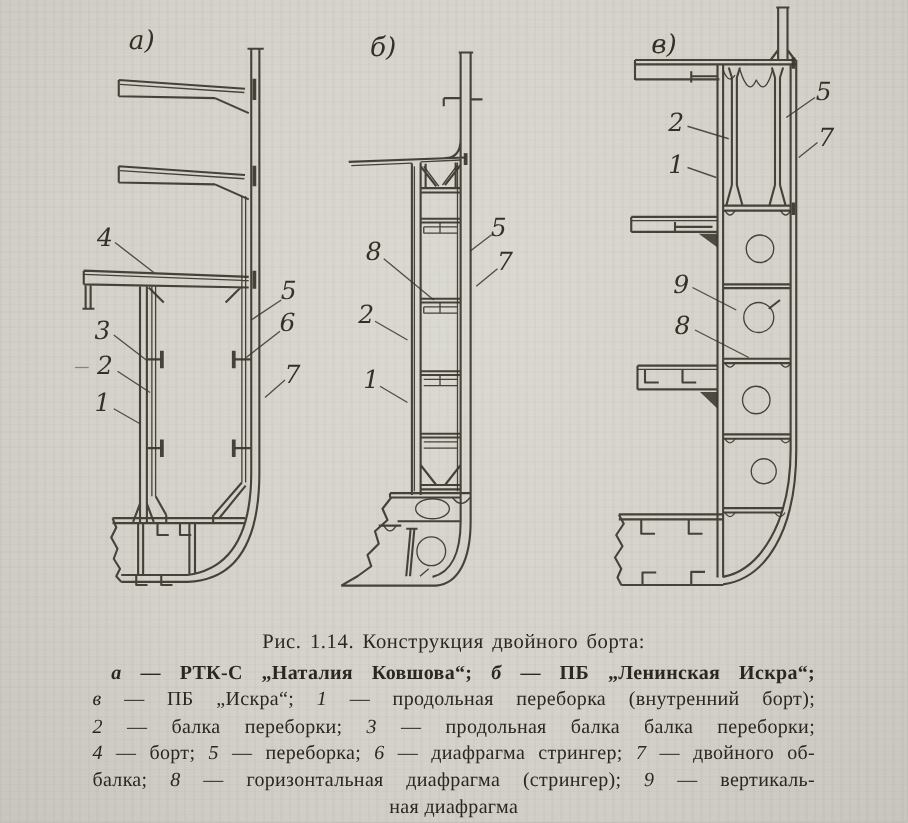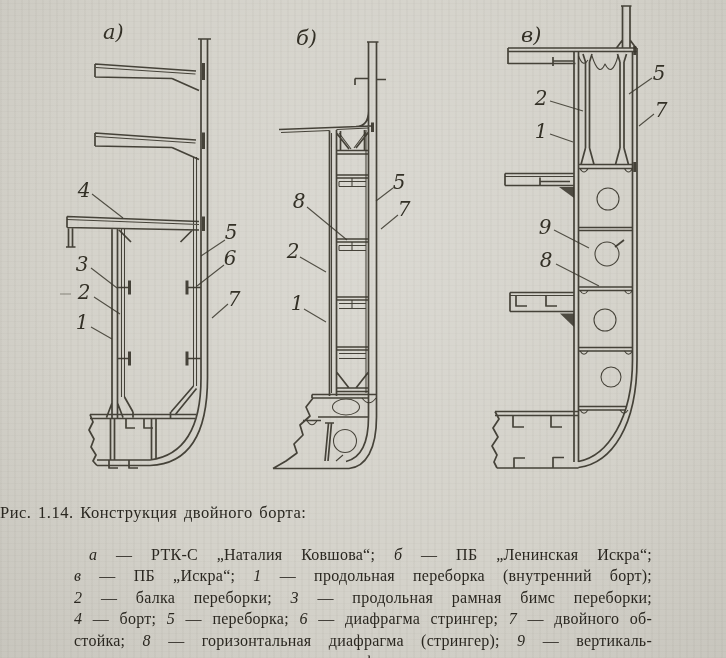--- a/index.html
+++ b/index.html
@@ -15,24 +15,24 @@
   svg.figure{position:absolute;left:0;top:0;}
   .ln{stroke:#3a372d;stroke-width:1.7;fill:none;stroke-opacity:.93;stroke-linecap:butt;stroke-linejoin:round;}
   .thin{stroke-width:1.05;}
   .heavy{stroke-width:3;}
   .leader{stroke-width:1.1;stroke-opacity:.85;}
   .faint{stroke-width:1;stroke-opacity:.5;}
   .wedge{fill:#3a372d;fill-opacity:.88;stroke:none;}
   .callout{font-family:"DejaVu Serif",serif;font-style:italic;font-size:20px;fill:#333026;text-anchor:middle;}
   .plabel{font-family:"DejaVu Serif",serif;font-style:italic;font-size:21px;fill:#333026;}
   .caption{position:absolute;left:0;right:0;top:500px;color:#2a2720;}
-  .cap-title{text-align:left;font-size:16.5px;letter-spacing:.5px;word-spacing:2px;margin:3px 0 21px 0;}
+  .cap-title{text-align:center;font-size:16.5px;letter-spacing:.5px;word-spacing:2px;margin:3px 0 5px 0;}
   .legend{width:578px;margin:0 auto;font-size:16px;line-height:21.4px;letter-spacing:.25px;}
   .lg-line{text-align:justify;text-align-last:justify;}
-  .lg-line.indent{padding-left:15px;}
+  .lg-line.indent{padding-left:15px;font-weight:bold;}
   .lg-line.center{text-align:left;text-align-last:center;}
   .m{font-style:italic;}
 </style>
 </head>
 <body>
 
 <div class="page">
 
   <svg class="figure" width="726" height="500" viewBox="0 0 726 500">
 
@@ -186,20 +186,20 @@
       <text class="callout" x="545" y="234">9</text>
       <text class="callout" x="546" y="267">8</text>
     </g>
   </svg>
 
   <div class="caption">
     <div class="cap-title">Рис. 1.14. Конструкция двойного борта:</div>
     <div class="legend">
       <div class="lg-line indent"><span class="m">а</span><span> — РТК-С „Наталия Ковшова“; </span><span class="m">б</span><span> — ПБ „Ленинская Искра“;</span></div>
       <div class="lg-line"><span class="m">в</span><span> — ПБ „Искра“; </span><span class="m">1</span><span> — продольная переборка (внутренний борт);</span></div>
-      <div class="lg-line"><span class="m">2</span><span> — балка переборки; </span><span class="m">3</span><span> — продольная рамная бимс переборки;</span></div>
+      <div class="lg-line"><span class="m">2</span><span> — балка переборки; </span><span class="m">3</span><span> — продольная балка балка переборки;</span></div>
       <div class="lg-line"><span class="m">4</span><span> — борт; </span><span class="m">5</span><span> — переборка; </span><span class="m">6</span><span> — диафрагма стрингер; </span><span class="m">7</span><span> — двойного об-</span></div>
-      <div class="lg-line"><span>стойка; </span><span class="m">8</span><span> — горизонтальная диафрагма (стрингер); </span><span class="m">9</span><span> — вертикаль-</span></div>
+      <div class="lg-line"><span>балка; </span><span class="m">8</span><span> — горизонтальная диафрагма (стрингер); </span><span class="m">9</span><span> — вертикаль-</span></div>
       <div class="lg-line center"><span>ная диафрагма</span></div>
     </div>
   </div>
 
 </div>
 
 </body></html>

